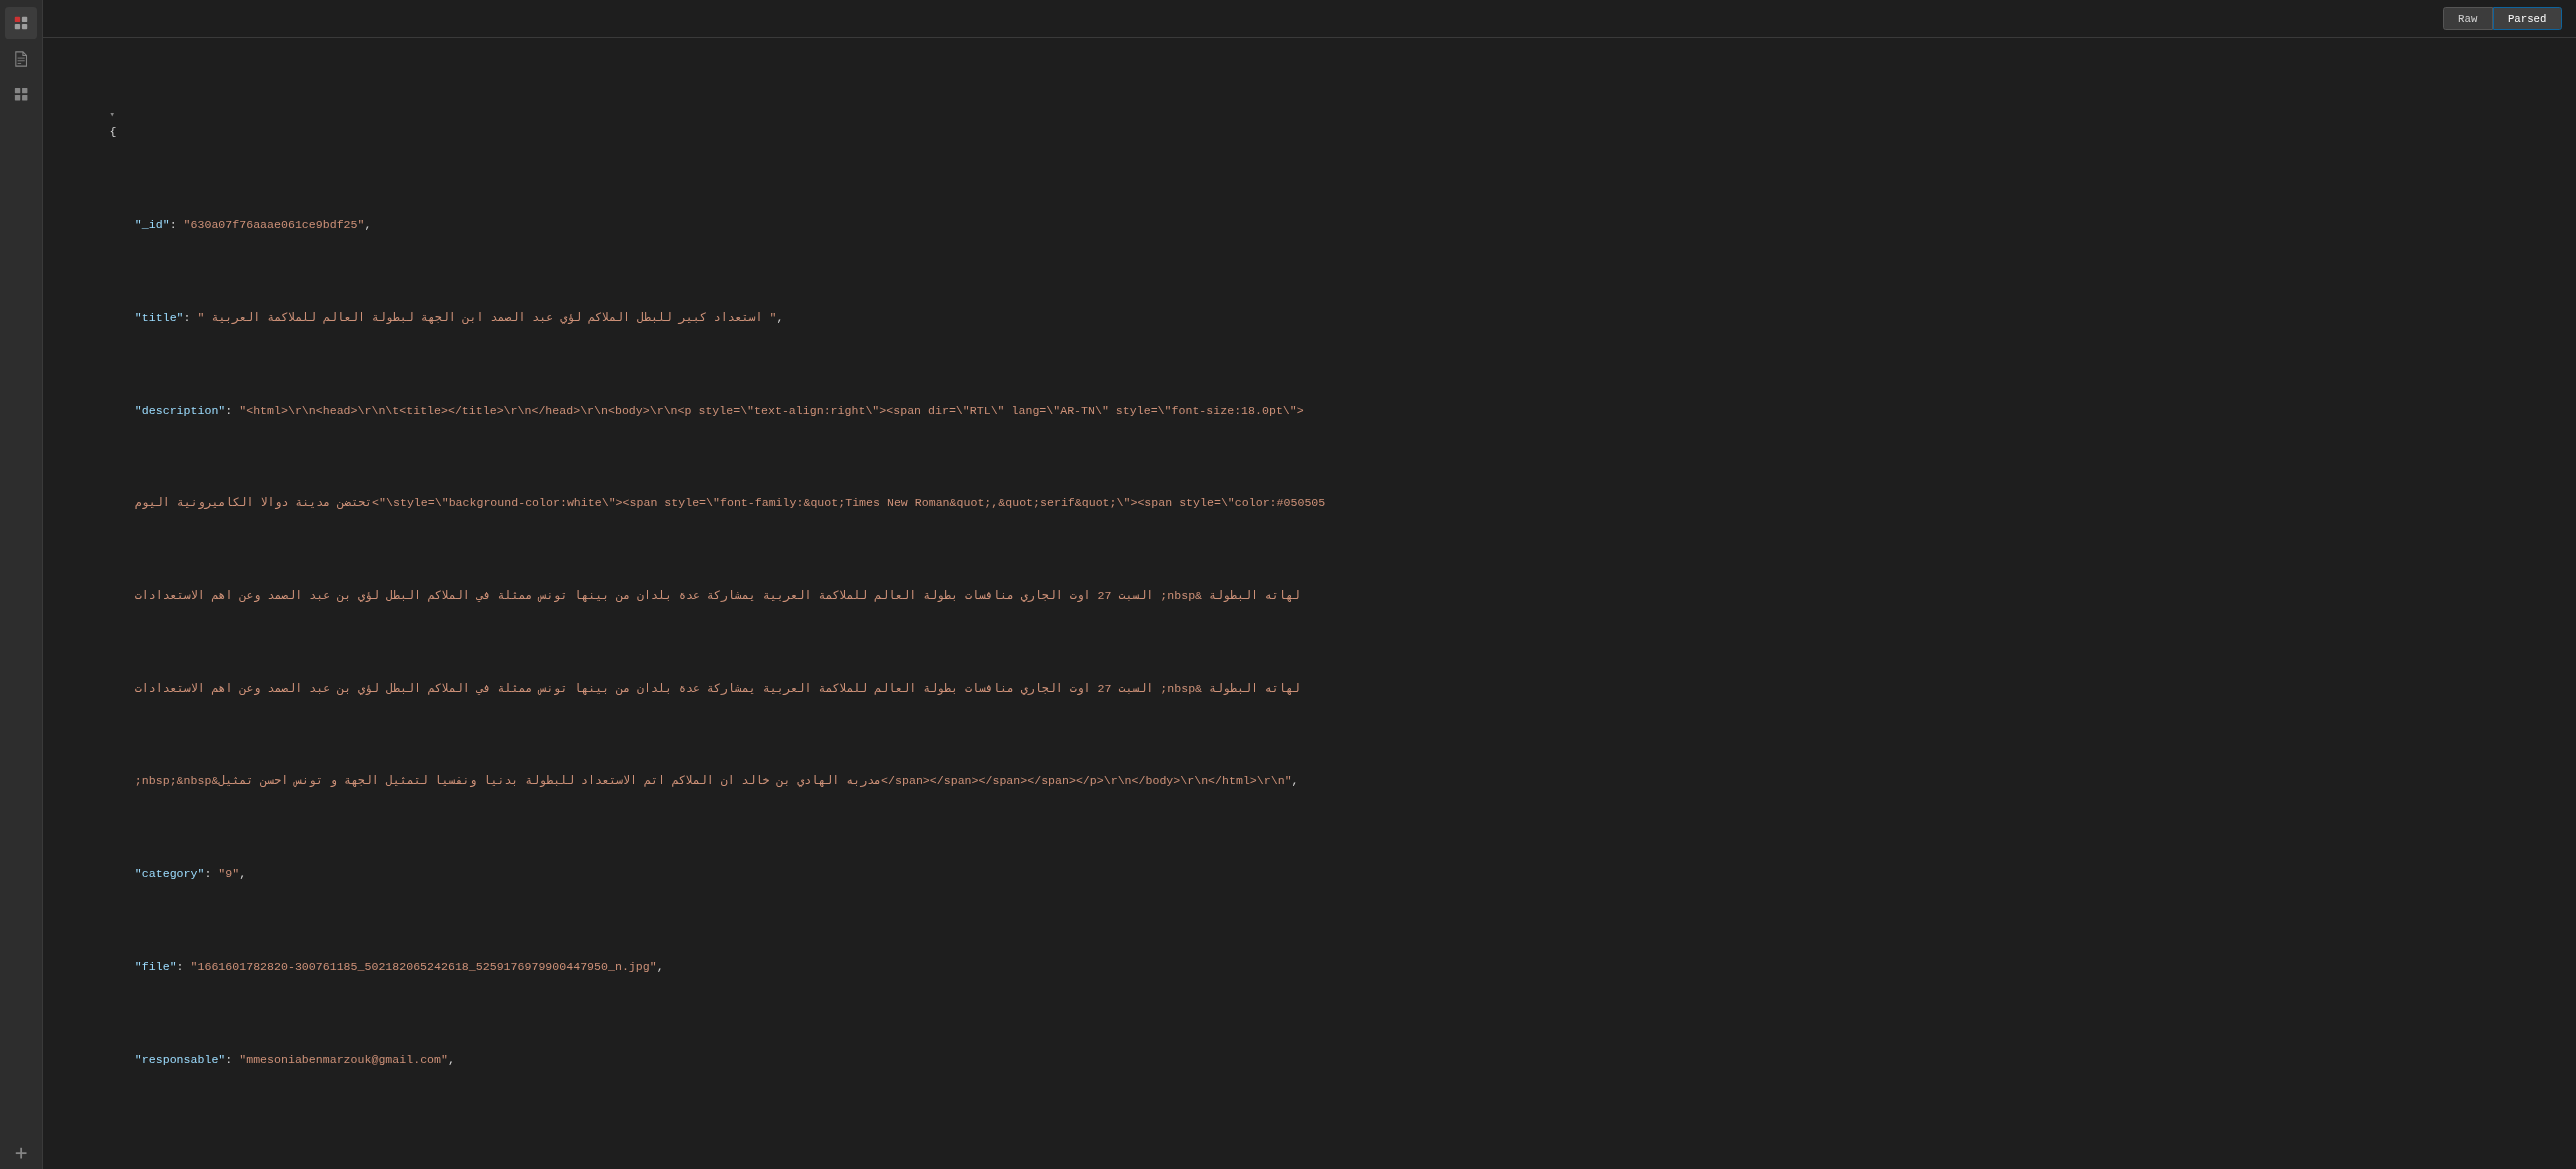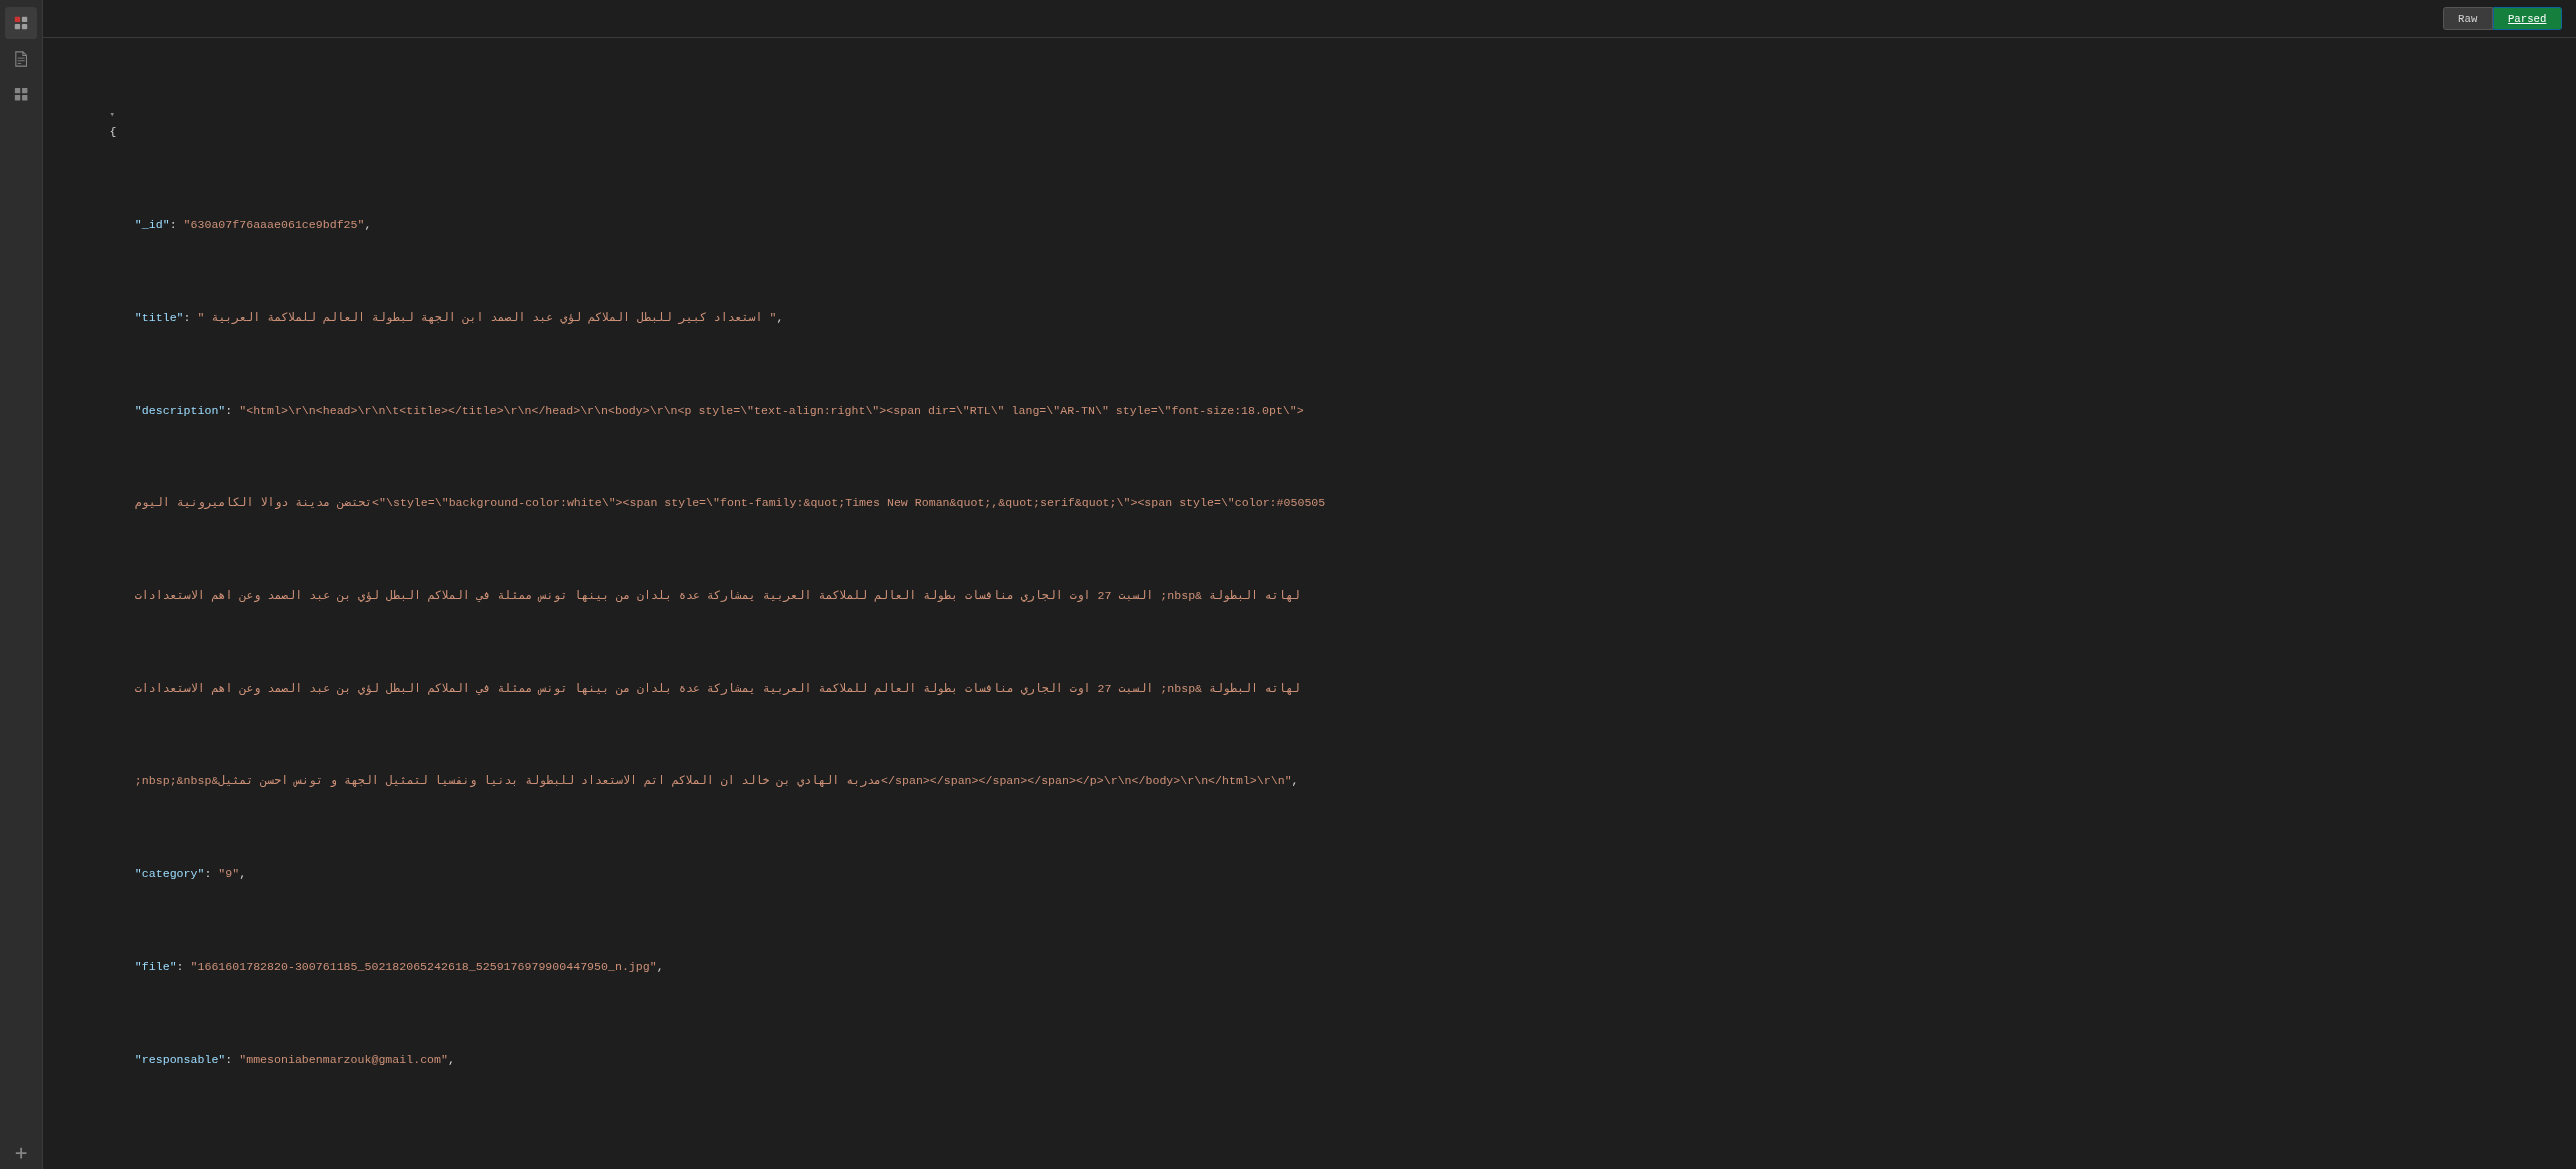--- a/index.html
+++ b/index.html
@@ -71,24 +71,23 @@
       font-size: 10.7px;
       font-family: inherit;
     }
     .tab-btn:first-child {
       border-radius: 2.7px 0 0 2.7px;
     }
     .tab-btn:last-child {
       border-radius: 0 2.7px 2.7px 0;
     }
     .tab-btn.active {
-      background: #15803d;
+      background: #404040;
       border-color: #0e639c;
       color: #ffffff;
-      text-decoration: underline;
     }
 
     
     .content {
       flex: 1;
       overflow-y: auto;
       overflow-x: auto;
       padding: 7.2px 0;
       background: #1e1e1e;
     }

